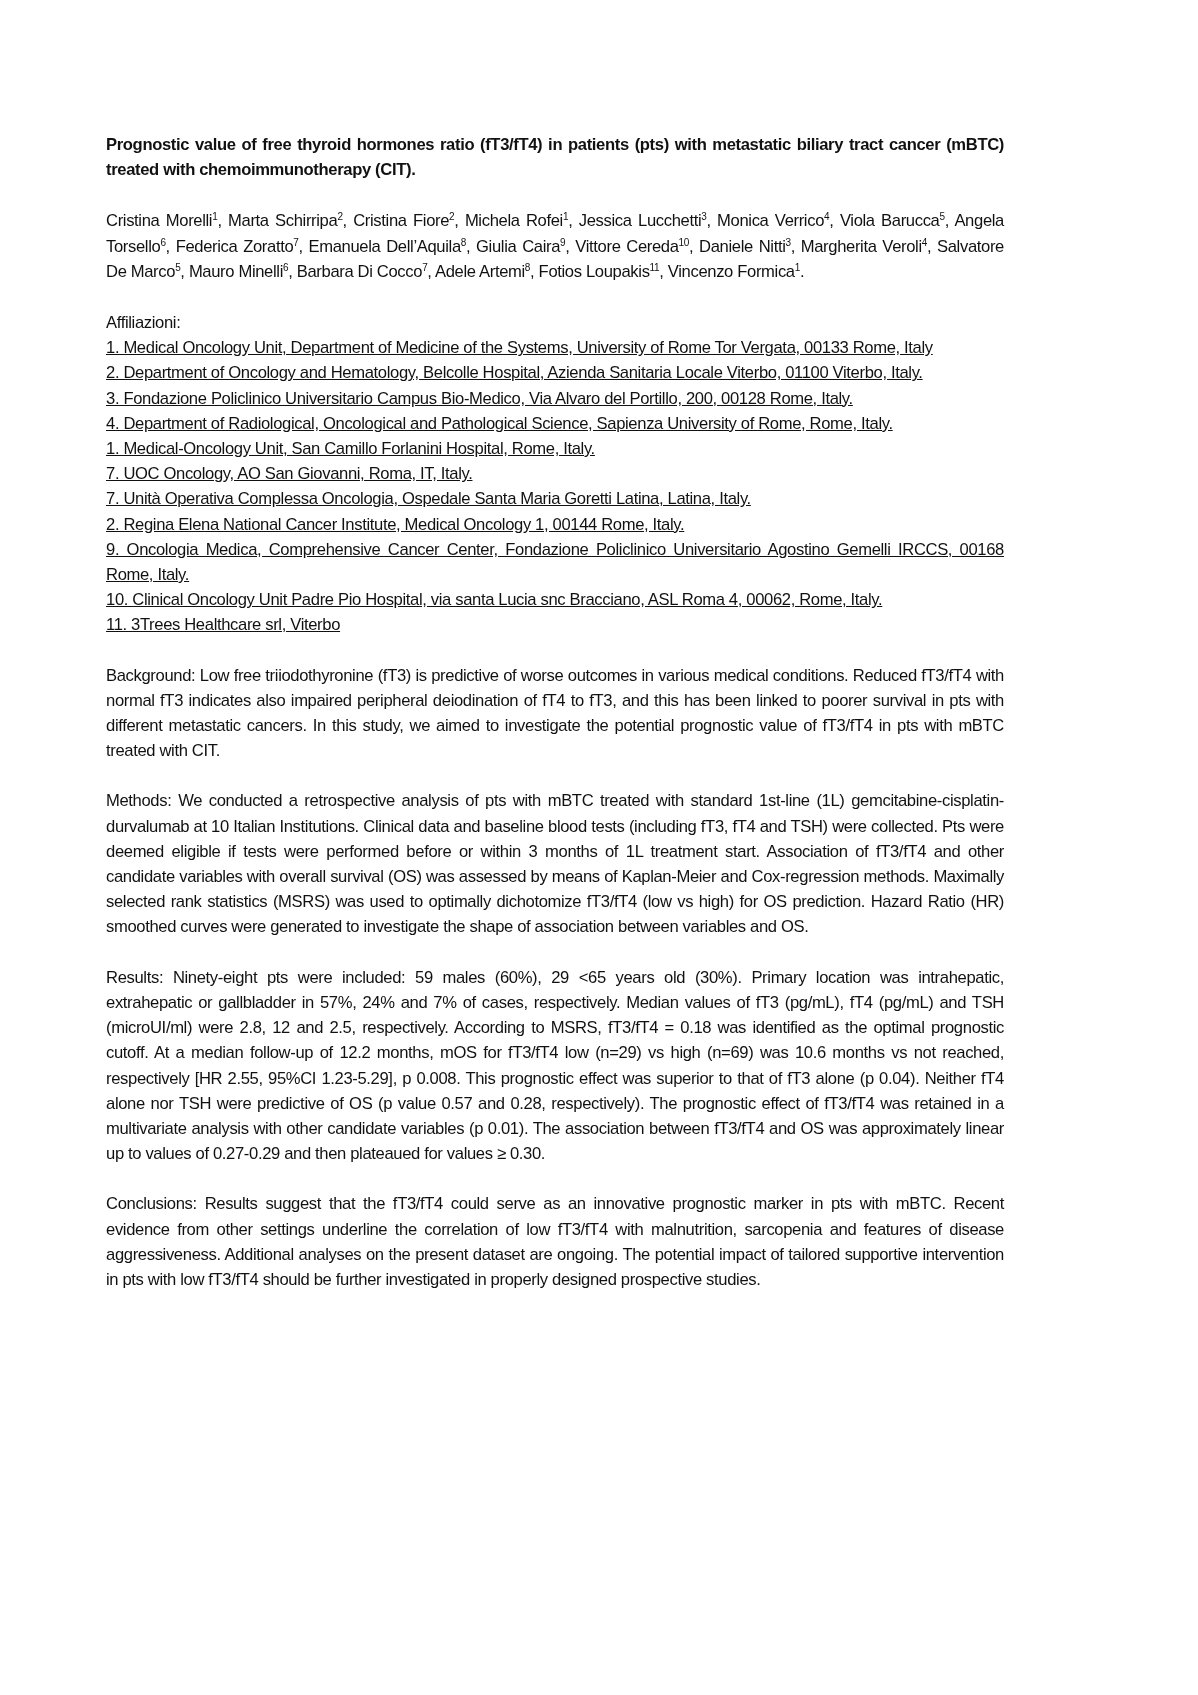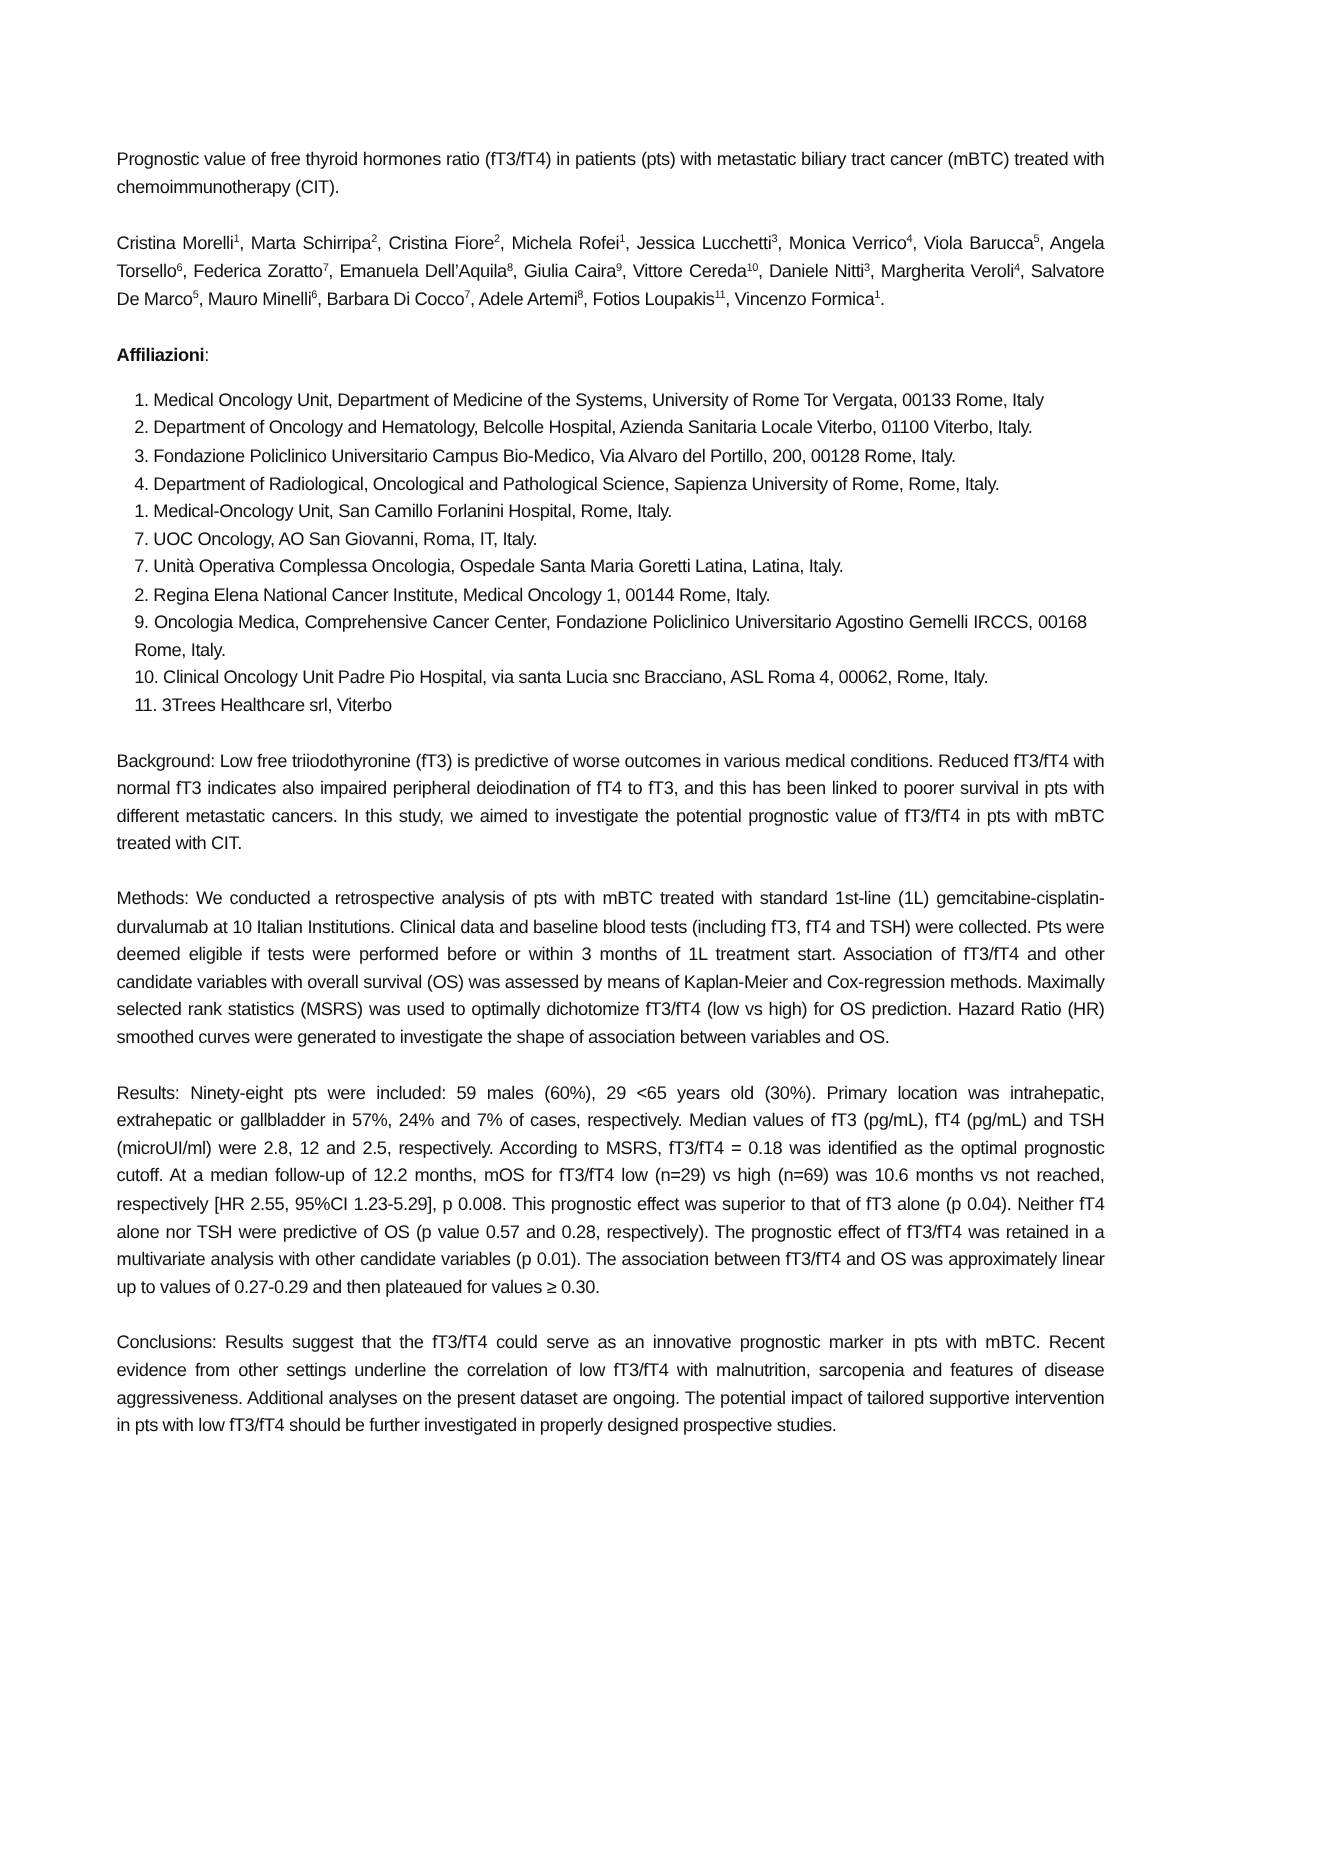--- a/index.html
+++ b/index.html
@@ -3,26 +3,26 @@
 <meta charset="utf-8">
 <style>
   html, body { margin: 0; padding: 0; background: #ffffff; }
   body { width: 1198px; height: 1695px; position: relative; overflow: hidden; }
   .page {
     position: absolute; left: 106px; top: 132px; width: 898px;
     font-family: "Liberation Sans", sans-serif;
     font-size: 16.6px; line-height: 25.2px; color: #111111;
     letter-spacing: -0.35px;
   }
-  .title { font-weight: normal; text-align: justify; text-align-last: left; margin: 0; }
+  .title { font-weight: bold; text-align: justify; text-align-last: left; margin: 0; }
   .authors { margin: 26px 0 16px 0; text-align: justify; text-align-last: left; }
   sup { font-size: 10px; line-height: 0; vertical-align: 6px; }
   .aff-head { margin: 26px 0 0 0; }
-  .aff-head b { font-weight: bold; }
-  .aff-list { margin: 16px; padding: 0; list-style: none; }
+  .aff-head b { font-weight: normal; }
+  .aff-list { margin: 0; padding: 0; list-style: none; text-decoration: underline; }
   .aff-list li { text-align: justify; text-align-last: left; }
   .section { margin: 25px 0 0 0; text-align: justify; text-align-last: left; }
   .section b { font-weight: normal; }
 </style>
 </head>
 <body>
 
 <div class="page">
   <p class="title">Prognostic value of free thyroid hormones ratio (fT3/fT4) in patients (pts) with metastatic biliary tract cancer (mBTC) treated with chemoimmunotherapy (CIT).</p>
 

